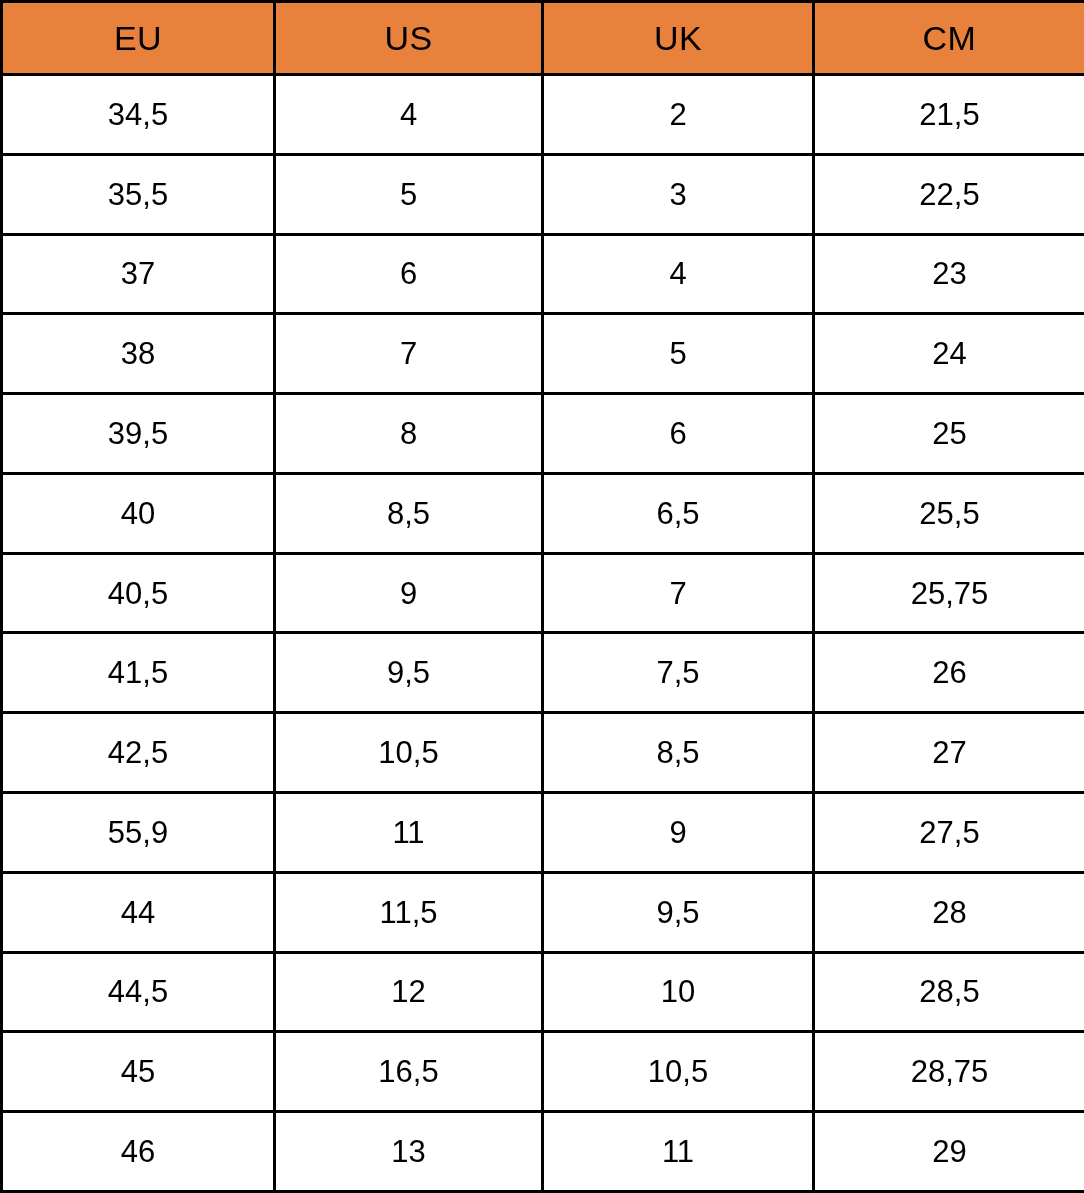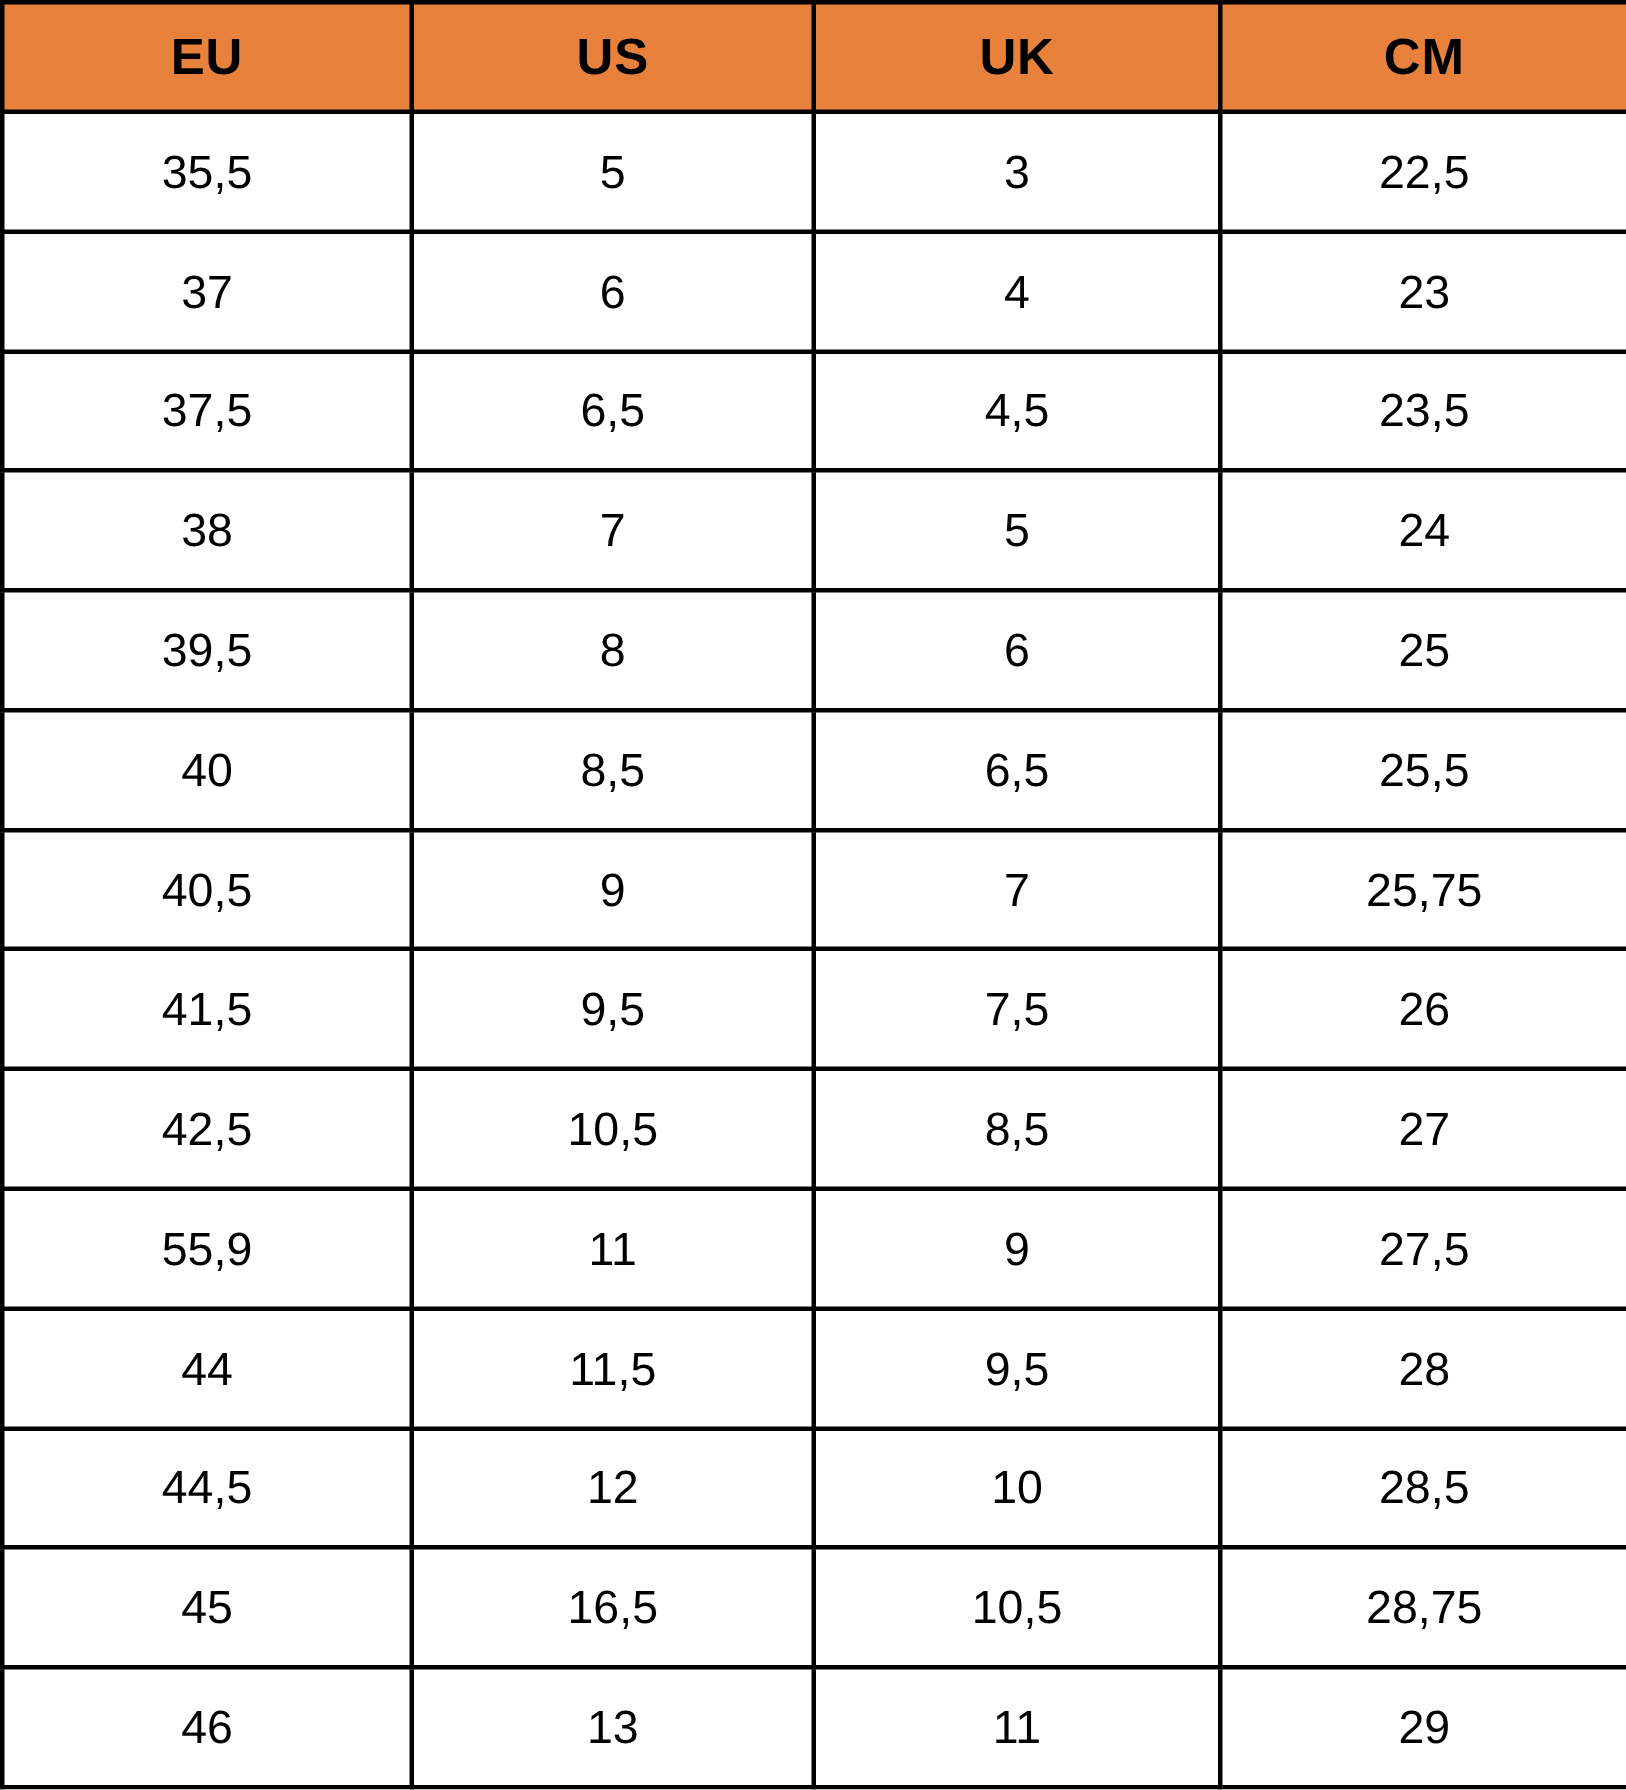--- a/index.html
+++ b/index.html
@@ -39,21 +39,21 @@
     text-align: center;
     vertical-align: middle;
     padding: 0;
     color: #000000;
   }
 
   table.size-table thead th {
     background: #e8813c;
     height: 70px;
     font-size: 34px;
-    font-weight: bold;
+    font-weight: normal;
     letter-spacing: 0.5px;
   }
 
   table.size-table tbody td {
     background: #ffffff;
     height: 56px;
     font-size: 31px;
     font-weight: normal;
     line-height: 1;
   }
@@ -72,36 +72,36 @@
     <thead>
       <tr>
         <th>EU</th>
         <th>US</th>
         <th>UK</th>
         <th>CM</th>
       </tr>
     </thead>
     <tbody id="table-body">
         <tr>
+          <td>34,5</td>
+          <td>4</td>
+          <td>2</td>
+          <td>21,5</td>
+        </tr>
+        <tr>
           <td>35,5</td>
           <td>5</td>
           <td>3</td>
           <td>22,5</td>
         </tr>
         <tr>
           <td>37</td>
           <td>6</td>
           <td>4</td>
           <td>23</td>
-        </tr>
-        <tr>
-          <td>37,5</td>
-          <td>6,5</td>
-          <td>4,5</td>
-          <td>23,5</td>
         </tr>
         <tr>
           <td>38</td>
           <td>7</td>
           <td>5</td>
           <td>24</td>
         </tr>
         <tr>
           <td>39,5</td>
           <td>8</td>

